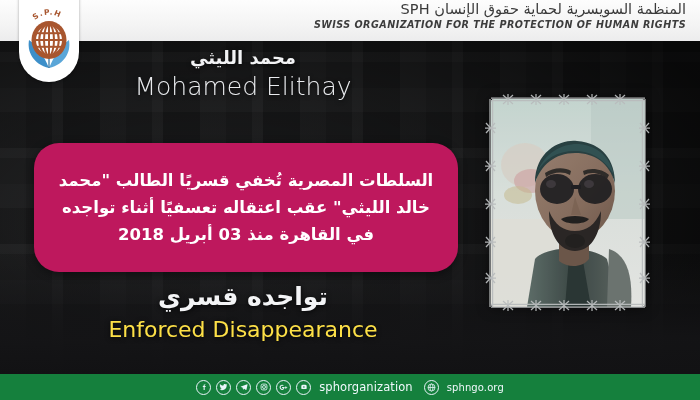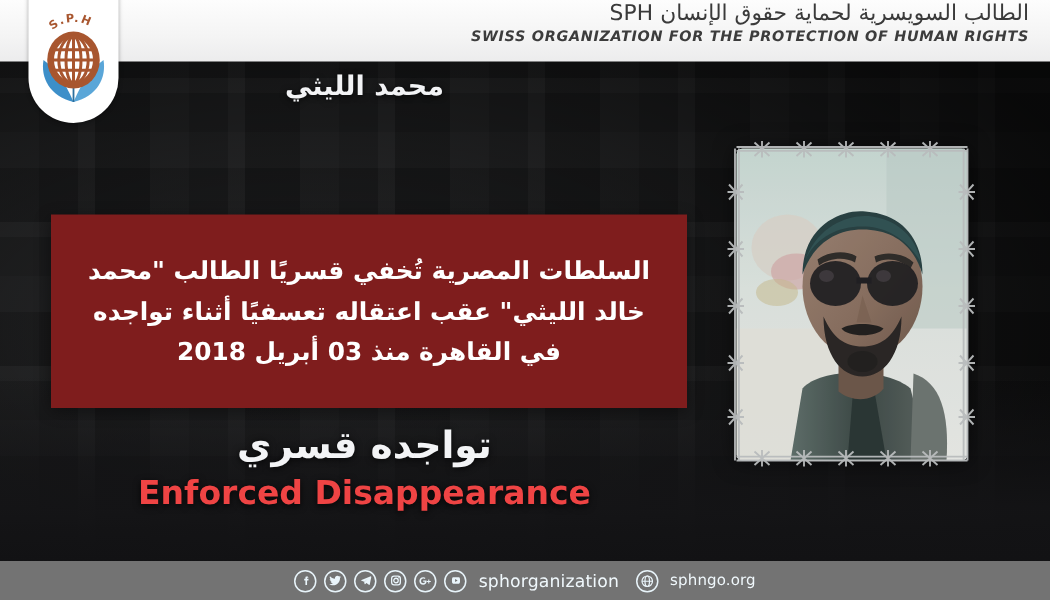--- a/index.html
+++ b/index.html
@@ -117,26 +117,27 @@
     font-weight: 300;
     text-shadow: 0 1px 4px rgba(0,0,0,0.75);
     line-height: 1.2;
   }
 
   
   .blue-box {
     position: absolute;
     left: 34px; top: 143px;
     width: 424px; height: 129px;
-    background: #7f1d1d;
+    background: #be185d;
     z-index: 5;
     display: flex;
     align-items: center;
     justify-content: center;
     box-shadow: 0 2px 10px rgba(0,0,0,0.45);
+    border-radius: 25px;
   }
   .blue-box-text {
     direction: rtl;
     color: #ffffff;
     font-size: 16.5px;
     font-weight: bold;
     line-height: 1.65;
     text-align: center;
     padding: 0 16px;
   }
@@ -152,22 +153,22 @@
   .class-ar {
     font-size: 25px;
     font-weight: bold;
     color: #f3f4f6;
     direction: rtl;
     text-shadow: 0 1px 5px rgba(0,0,0,0.8);
   }
   .class-en {
     margin-top: 6px;
     font-size: 22px;
-    font-weight: 700;
-    color: #ef4444;
+    font-weight: 400;
+    color: #fde047;
     text-shadow: 0 1px 5px rgba(0,0,0,0.8);
   }
 
   
   .photo-wrap {
     position: absolute;
     left: 484px; top: 92px;
     width: 168px; height: 222px;
     z-index: 5;
   }
@@ -185,21 +186,21 @@
     position: absolute;
     inset: 0;
     pointer-events: none;
   }
 
   
   .footer-bar {
     position: absolute;
     left: 0; bottom: 0;
     width: 700px; height: 26px;
-    background: #737373;
+    background: #15803d;
     z-index: 7;
     display: flex;
     align-items: center;
     justify-content: center;
     gap: 5px;
   }
   .soc {
     width: 13px; height: 13px;
     border: 1.1px solid #e8f4fa;
     border-radius: 50%;
@@ -230,21 +231,21 @@
 <body>
 
 <div id="poster">
 
   <div class="bg-base"></div>
   <div class="bg-vignette"></div>
   <div class="bg-darkfade"></div>
 
   <div class="header-band">
     <div class="header-text">
-      <div class="header-ar">الطالب السويسرية لحماية حقوق الإنسان SPH</div>
+      <div class="header-ar">المنظمة السويسرية لحماية حقوق الإنسان SPH</div>
       <div class="header-en">SWISS ORGANIZATION FOR THE PROTECTION OF HUMAN RIGHTS</div>
     </div>
   </div>
 
   <div class="logo-plate">
     <span>
       <svg width="52" height="74" viewBox="0 0 52 74">
 
         <path d="M26 66 C10 62 4 50 6 38 C14 44 20 52 26 66 Z" fill="#3d8fc9"></path>
         <path d="M26 66 C42 62 48 50 46 38 C38 44 32 52 26 66 Z" fill="#5aa6d8"></path>
@@ -265,20 +266,21 @@
         <path id="arcpath" d="M9 22 A 19 17 0 0 1 43 22" fill="none"></path>
         <text font-family="'DejaVu Sans','Liberation Sans',sans-serif" font-size="7.6" font-weight="bold" fill="#a8562f" letter-spacing="1.1">
           <textPath href="#arcpath" startOffset="12%">S.P.H</textPath>
         </text>
       </svg>
     </span>
   </div>
 
   <div class="name-block">
     <div class="name-ar">محمد الليثي</div>
+    <div class="name-en">Mohamed Elithay</div>
   </div>
 
   <div class="blue-box">
     <div class="blue-box-text">السلطات المصرية تُخفي قسريًا الطالب "محمد خالد الليثي" عقب اعتقاله تعسفيًا أثناء تواجده في القاهرة منذ 03 أبريل 2018</div>
   </div>
 
   <div class="class-block">
     <div class="class-ar">تواجده قسري</div>
     <div class="class-en">Enforced Disappearance</div>
   </div>

